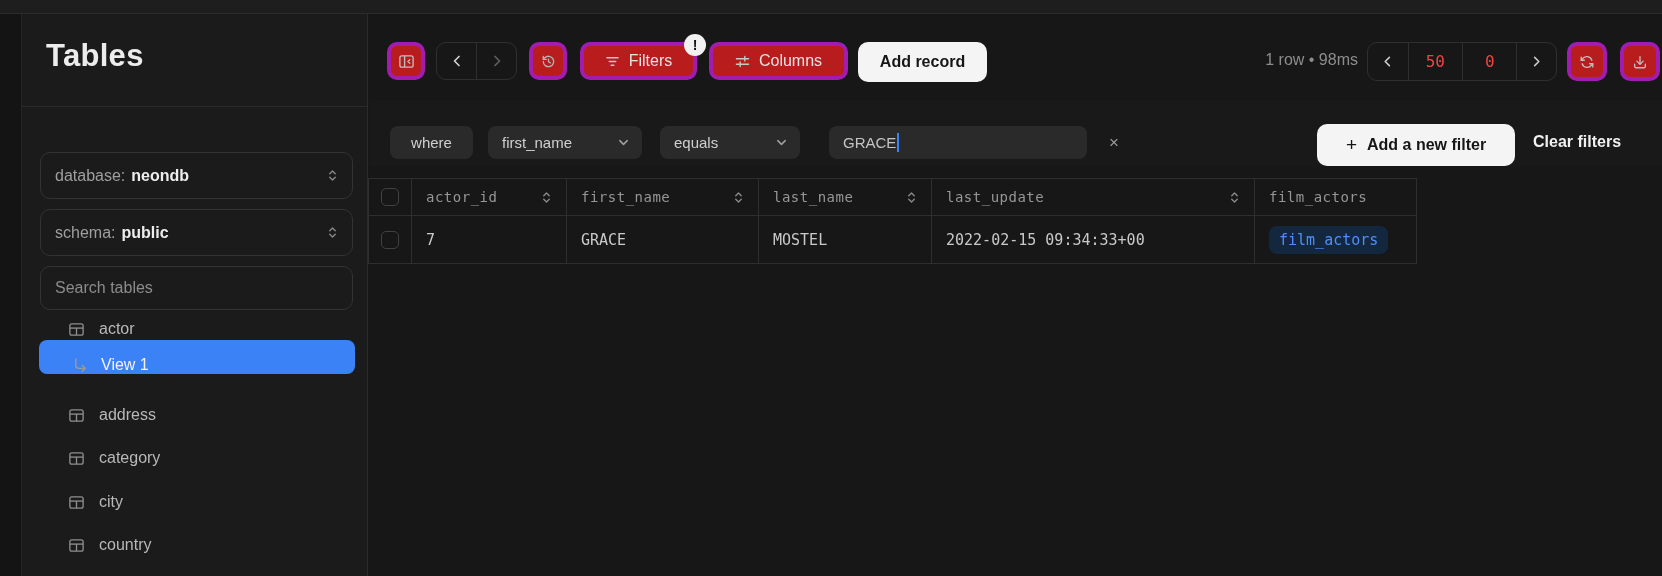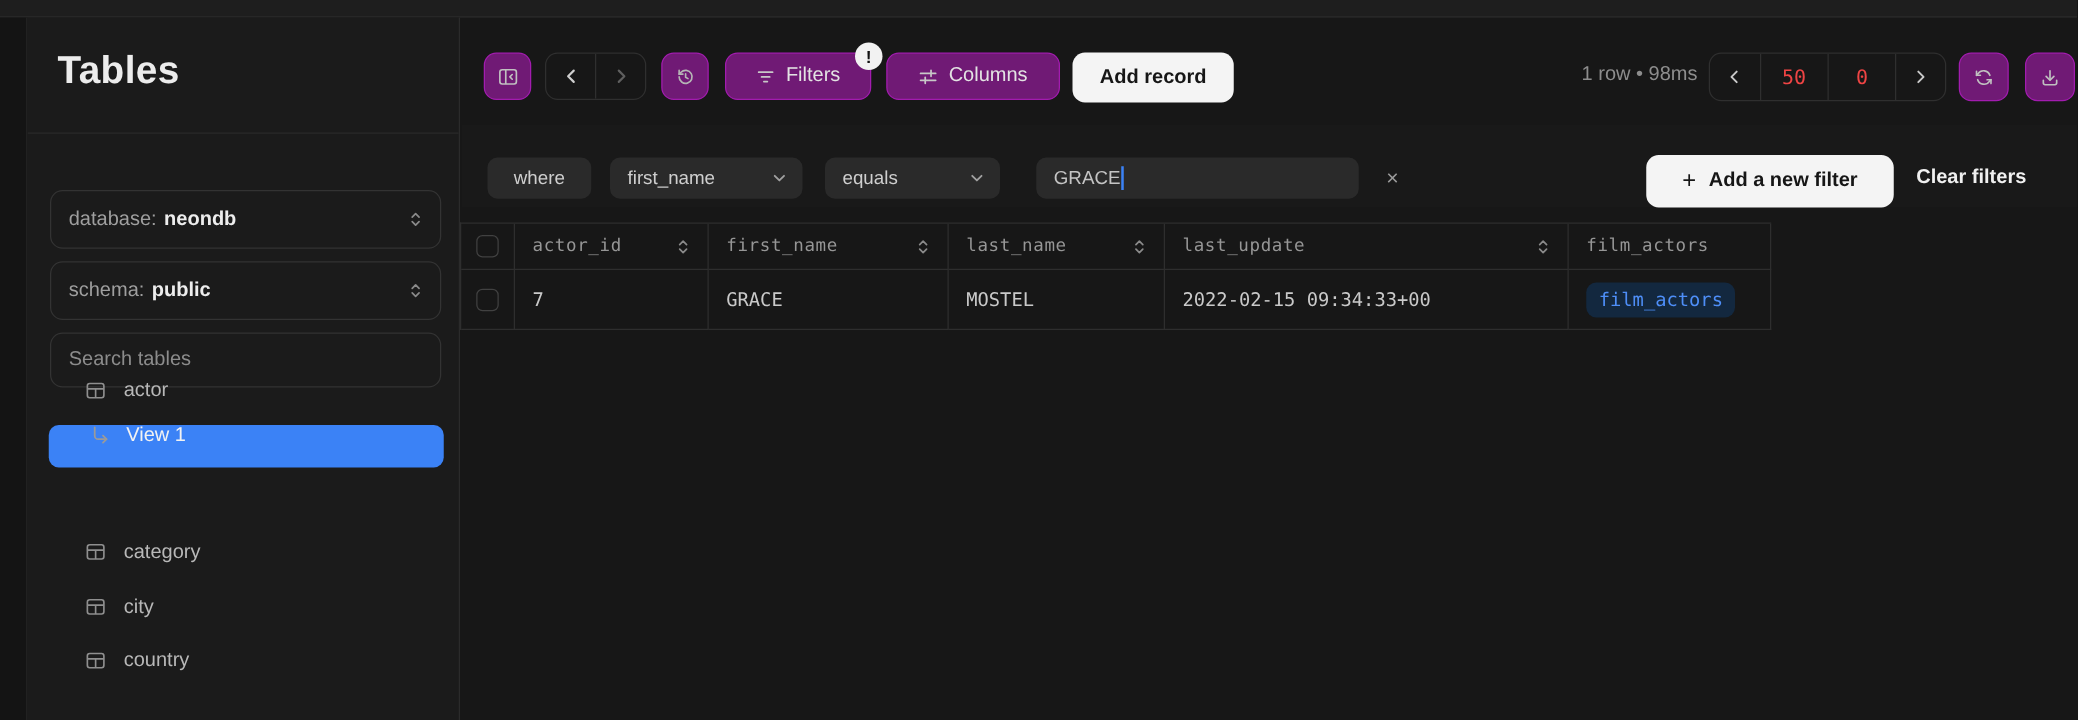--- a/index.html
+++ b/index.html
@@ -17,26 +17,26 @@
   .sb-divider { position:absolute; left:0; top:92px; width:100%; height:1px; background:#2a2a2a; }
   .sb-box { position:absolute; left:18px; width:313px; border:1px solid #333333; border-radius:10px; background:#1b1b1b; display:flex; align-items:center; padding:0 14px; color:#9f9f9f; font-size:16px;margin-top:27px; }
   .sb-select1 { top:111px; height:47px; }
   .sb-select2 { top:168px; height:47px; }
   .sb-search  { top:225px; height:44px; }
   .sb-box .val { color:#ededed; font-weight:600; margin-left:6px; }
   .sb-box .updown { margin-left:auto; display:flex; }
   .sb-search input { background:transparent; border:none; outline:none; color:#dcdcdc; font-size:16px; width:100%; font-family:"Liberation Sans",sans-serif; }
   .sb-search input::placeholder { color:#8c8c8c; opacity:1; }
 
-  .titem { position:absolute; left:17px; width:316px; height:34px; display:flex; align-items:flex-start; gap:14px; padding-left:29px; color:#b8b8b8; font-size:16px; border-radius:8px; cursor:pointer; }
+  .titem { position:absolute; left:17px; width:316px; height:34px; display:flex; align-items:flex-end; gap:14px; padding-left:29px; color:#b8b8b8; font-size:16px; border-radius:8px; cursor:pointer; }
   .titem svg { flex:0 0 auto; }
   .titem.active { background:#3b82f6; color:#f2f2f2; font-weight:400; padding-left:33px; gap:12px; }
 
   
-  .tbtn { position:absolute; top:42px; height:38px; border:1px solid #a21caf; border-radius:10px; background:#701a75; display:flex; align-items:center; justify-content:center; gap:9px; color:#e3e3e3; font-size:16px; font-weight:500; cursor:pointer; }
+  .tbtn { position:absolute; top:42px; height:38px; border:4px solid #a21caf; border-radius:10px; background:#b91c1c; display:flex; align-items:center; justify-content:center; gap:9px; color:#e3e3e3; font-size:16px; font-weight:500; cursor:pointer; }
   .btn-collapse { left:387px; width:38px; }
   .navgroup { position:absolute; left:436px; top:42px; width:81px; height:38px; border:1px solid #2f2f2f; border-radius:10px; display:flex; overflow:hidden; }
   .navgroup .half { flex:1; display:flex; align-items:center; justify-content:center; cursor:pointer; }
   .navgroup .half + .half { border-left:1px solid #2f2f2f; }
   .btn-history { left:529px; width:38px; }
   .btn-filters { left:580px; width:117px; }
   .btn-columns { left:709px; width:139px; }
   .badge { position:absolute; left:684px; top:34px; width:22px; height:22px; border-radius:50%; background:#f2f2f2; color:#111; font-size:14px; font-weight:800; display:flex; align-items:center; justify-content:center; z-index:3; }
   .btn-white { background:#f4f4f4; border:none; color:#161616; font-weight:600; }
   .btn-add-record { left:858px; width:129px; height:40px; font-size:16px; }
@@ -121,20 +121,28 @@
     </div>
 
     <div class="titem active" style="top:326px">
       <svg viewBox="0 0 18 18" width="17" height="17" fill="none" stroke="#9a9a9a" stroke-width="1.5" stroke-linecap="round" stroke-linejoin="round">
           <path d="M4 2 v7 a3 3 0 0 0 3 3 h7"></path>
           <path d="M11 9 l3 3 -3 3"></path>
         </svg>
       <span>View 1</span>
     </div>
 
+    <div class="titem" style="top:376px">
+      <svg viewBox="0 0 18 18" width="17" height="17" fill="none" stroke="#8f8f8f" stroke-width="1.4">
+          <rect x="2" y="3" width="14" height="12" rx="2"></rect>
+          <line x1="2" y1="7.5" x2="16" y2="7.5"></line>
+          <line x1="9" y1="7.5" x2="9" y2="15"></line>
+        </svg>
+      <span>address</span>
+    </div>
 
     <div class="titem" style="top:419px">
       <svg viewBox="0 0 18 18" width="17" height="17" fill="none" stroke="#8f8f8f" stroke-width="1.4">
           <rect x="2" y="3" width="14" height="12" rx="2"></rect>
           <line x1="2" y1="7.5" x2="16" y2="7.5"></line>
           <line x1="9" y1="7.5" x2="9" y2="15"></line>
         </svg>
       <span>category</span>
     </div>
 

